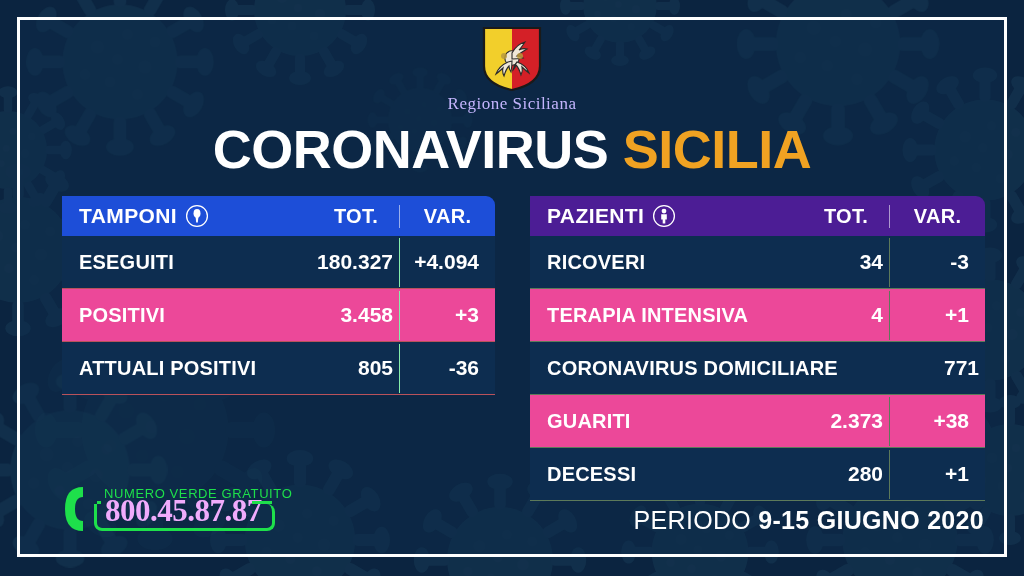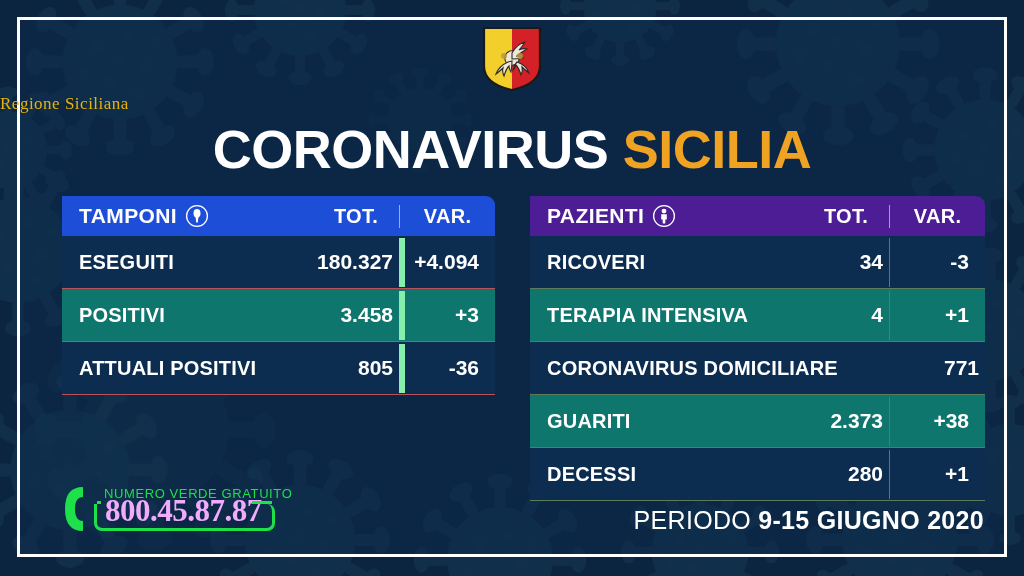--- a/index.html
+++ b/index.html
@@ -17,22 +17,22 @@
   #inner-panel {
     position:absolute; left:17px; top:17px; right:17px; bottom:19px;
     border:3px solid #ffffff;
     background:rgba(14,44,76,0.45);
   }
 
   
   #crest-wrap { position:absolute; left:0; right:0; top:26px; text-align:center; }
   .crest-shield { display:inline-block; }
   #region-label {
-    position:absolute; left:0; right:0; top:94px; 
-    color:#eab308; font-family:"Liberation Serif", serif;
+    position:absolute; left:0; right:0; top:94px; text-align:center;
+    color:#c4b5fd; font-family:"Liberation Serif", serif;
     font-size:17px; letter-spacing:.5px;
   }
   #main-title {
     position:absolute; left:0; right:0; top:122px; text-align:center;
     font-size:54px; font-weight:bold; letter-spacing:-0.5px;
     line-height:1; white-space:nowrap;
   }
   #main-title .t-white { color:#ffffff; }
   #main-title .t-accent { color:#f0a222; }
 
@@ -51,38 +51,38 @@
   .th-icon { margin-left:8px; display:flex; align-items:center; }
   .th-spacer { flex:1; }
   .th-tot, .th-var {
     font-size:20px; font-weight:bold; text-align:center; letter-spacing:.3px;
   }
   .th-tot { width:86px; }
   .th-var { width:96px; border-left:1px solid rgba(255,255,255,.55); }
 
   .tbl-row { display:flex; align-items:center; height:53px; padding-left:17px; }
   .rowA { background:#0d2d50; }
-  .rowB { background:#0f766e; }
+  .rowB { background:#ec4899; }
   .cell-label {
     flex:1; color:#ffffff; font-size:20px; font-weight:bold; letter-spacing:.2px;
     white-space:nowrap;
   }
   .cell-tot {
     width:86px; text-align:right; padding-right:6px;
     color:#ffffff; font-size:21px; font-weight:bold;
   }
   .cell-var {
     width:96px; text-align:right; padding-right:16px;
     color:#ffffff; font-size:21px; font-weight:bold;
   }
 
   
   #table-tamponi .tbl-header { background:#1d4ed8; }
   #table-tamponi .tbl-row { border-bottom:1px solid #b9525b; }
-  #table-tamponi .cell-var { border-left:6px solid #86efac; height:49px; display:flex;
+  #table-tamponi .cell-var { border-left:1px solid #86efac; height:49px; display:flex;
       align-items:center; justify-content:flex-end; }
 
   #table-pazienti .tbl-header { background:#4c1d95; }
   #table-pazienti .tbl-row { border-bottom:1px solid #5d7a5a; }
   #table-pazienti .cell-var { border-left:1px solid #5d7a5a; height:49px; display:flex;
       align-items:center; justify-content:flex-end; }
 
   
   #phone-block { position:absolute; left:58px; top:484px; display:flex; align-items:center; }
   #phone-icon { margin-right:6px; }

